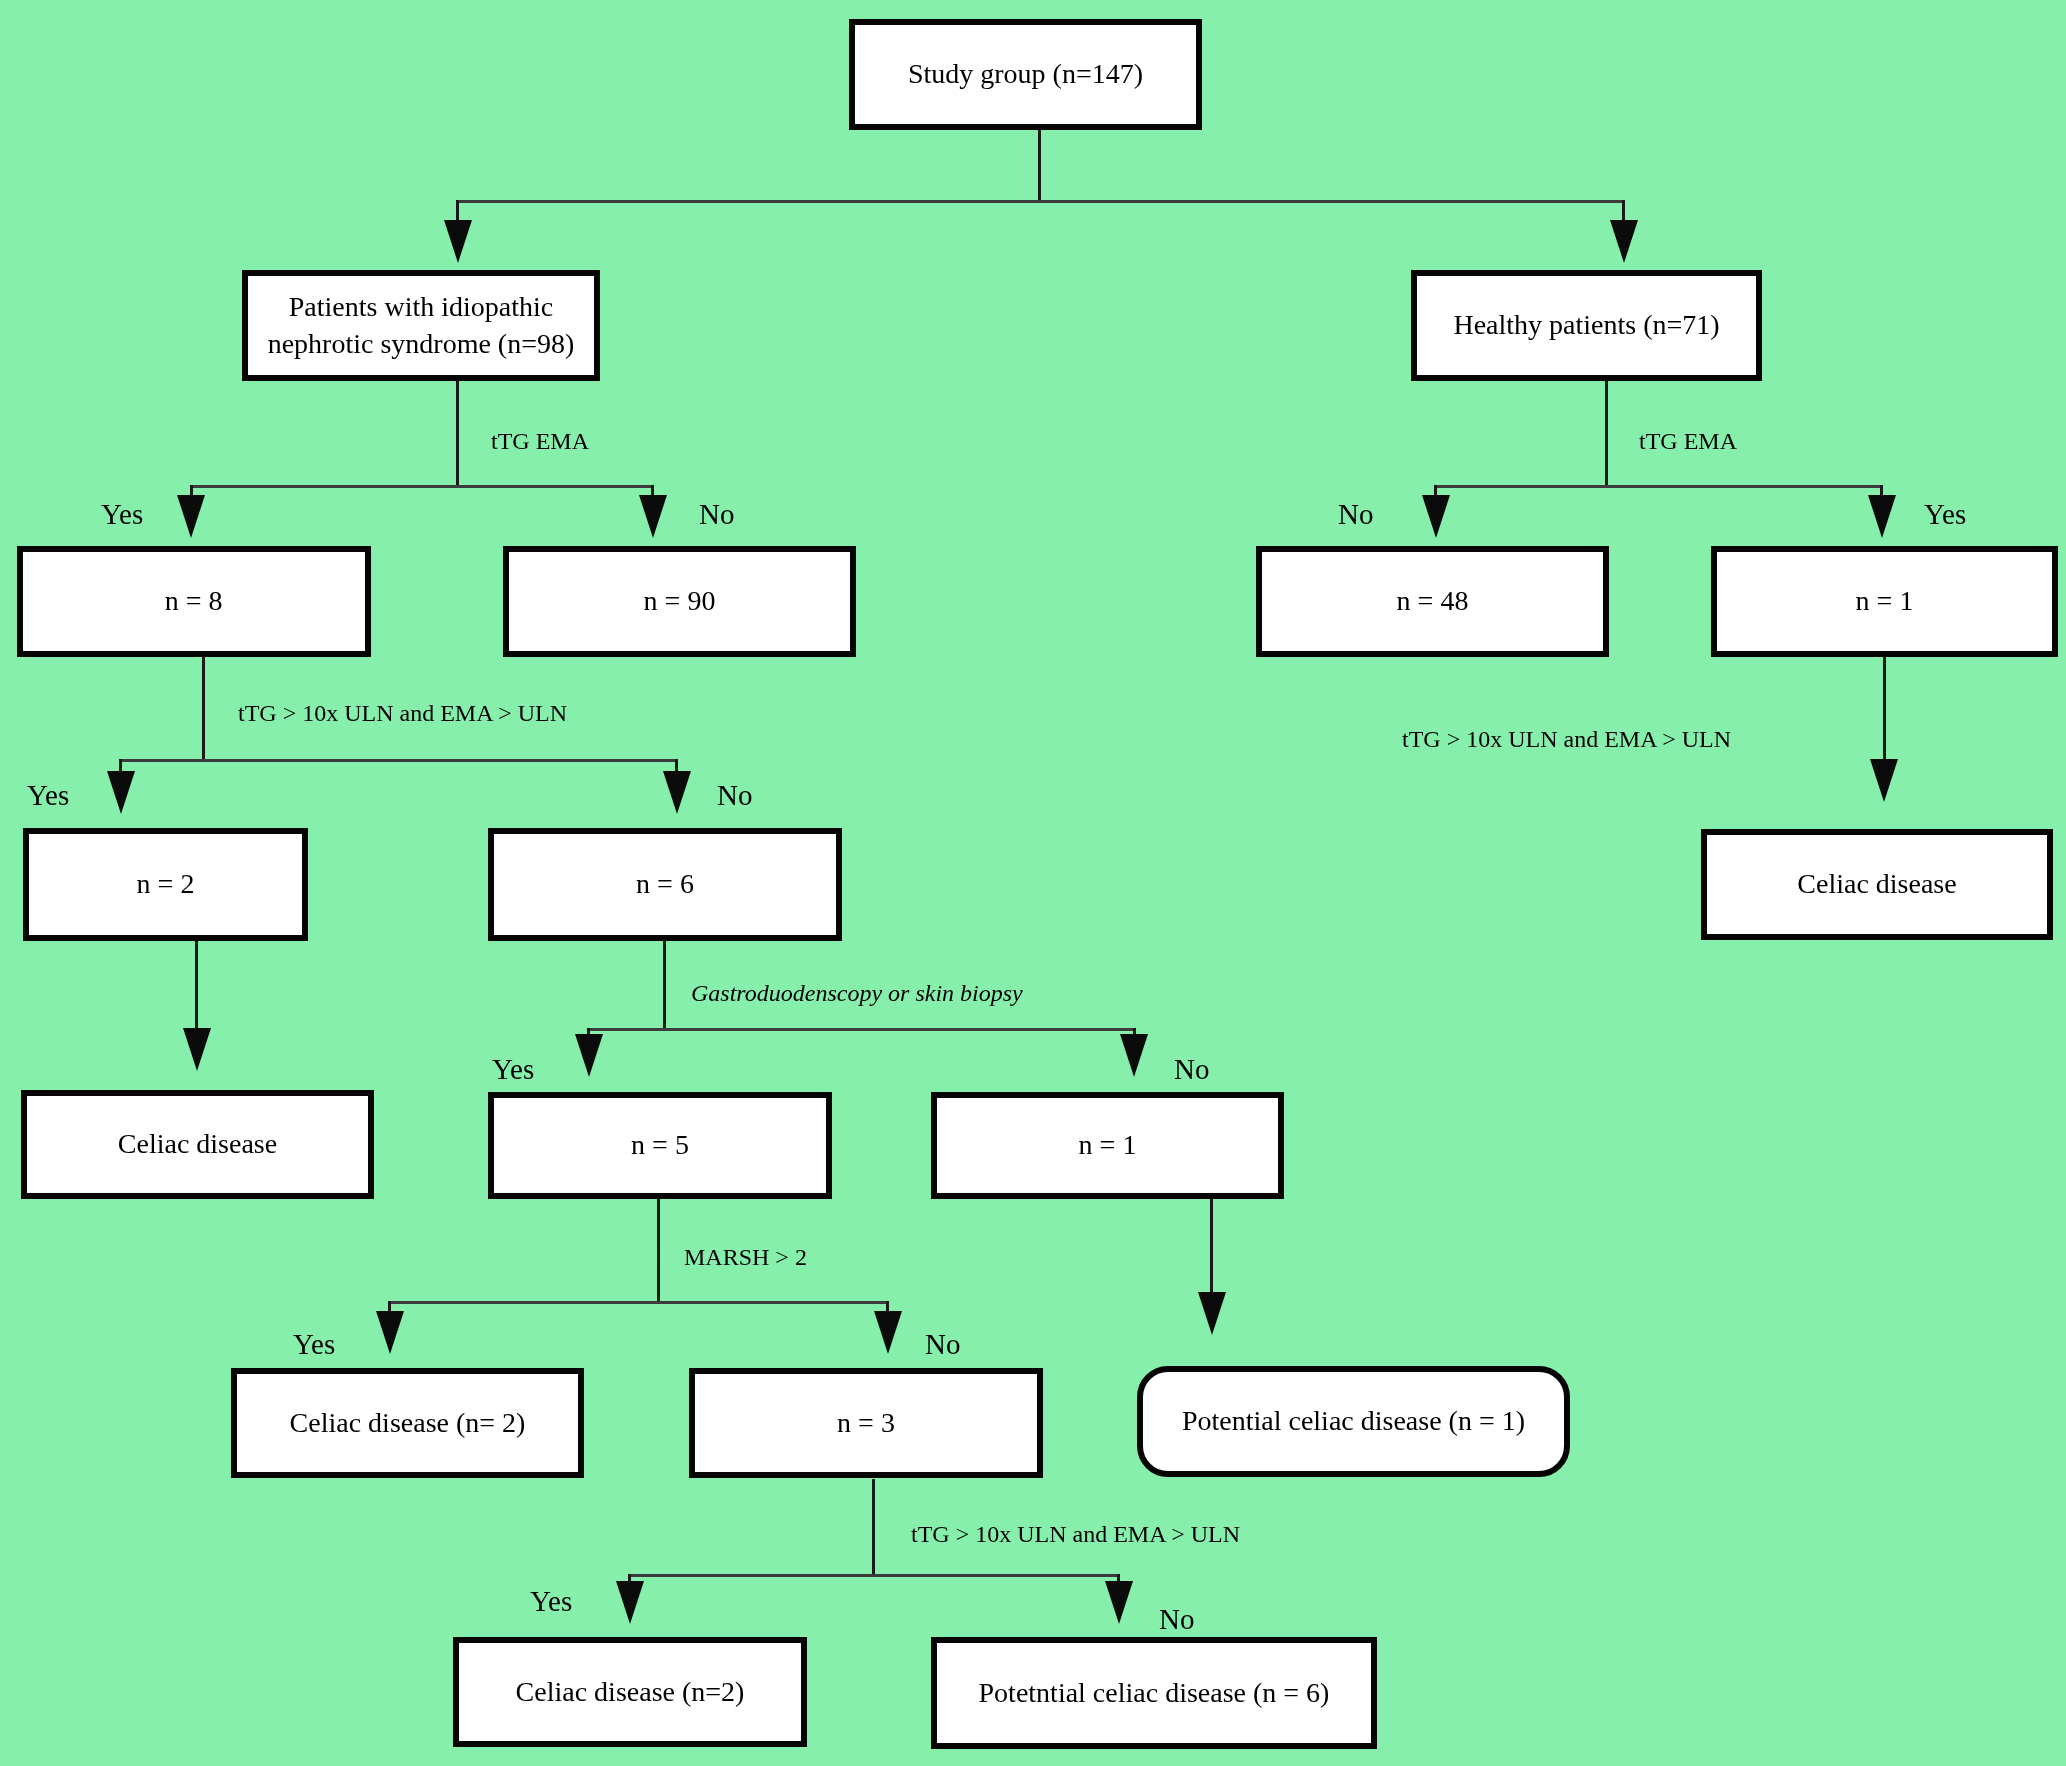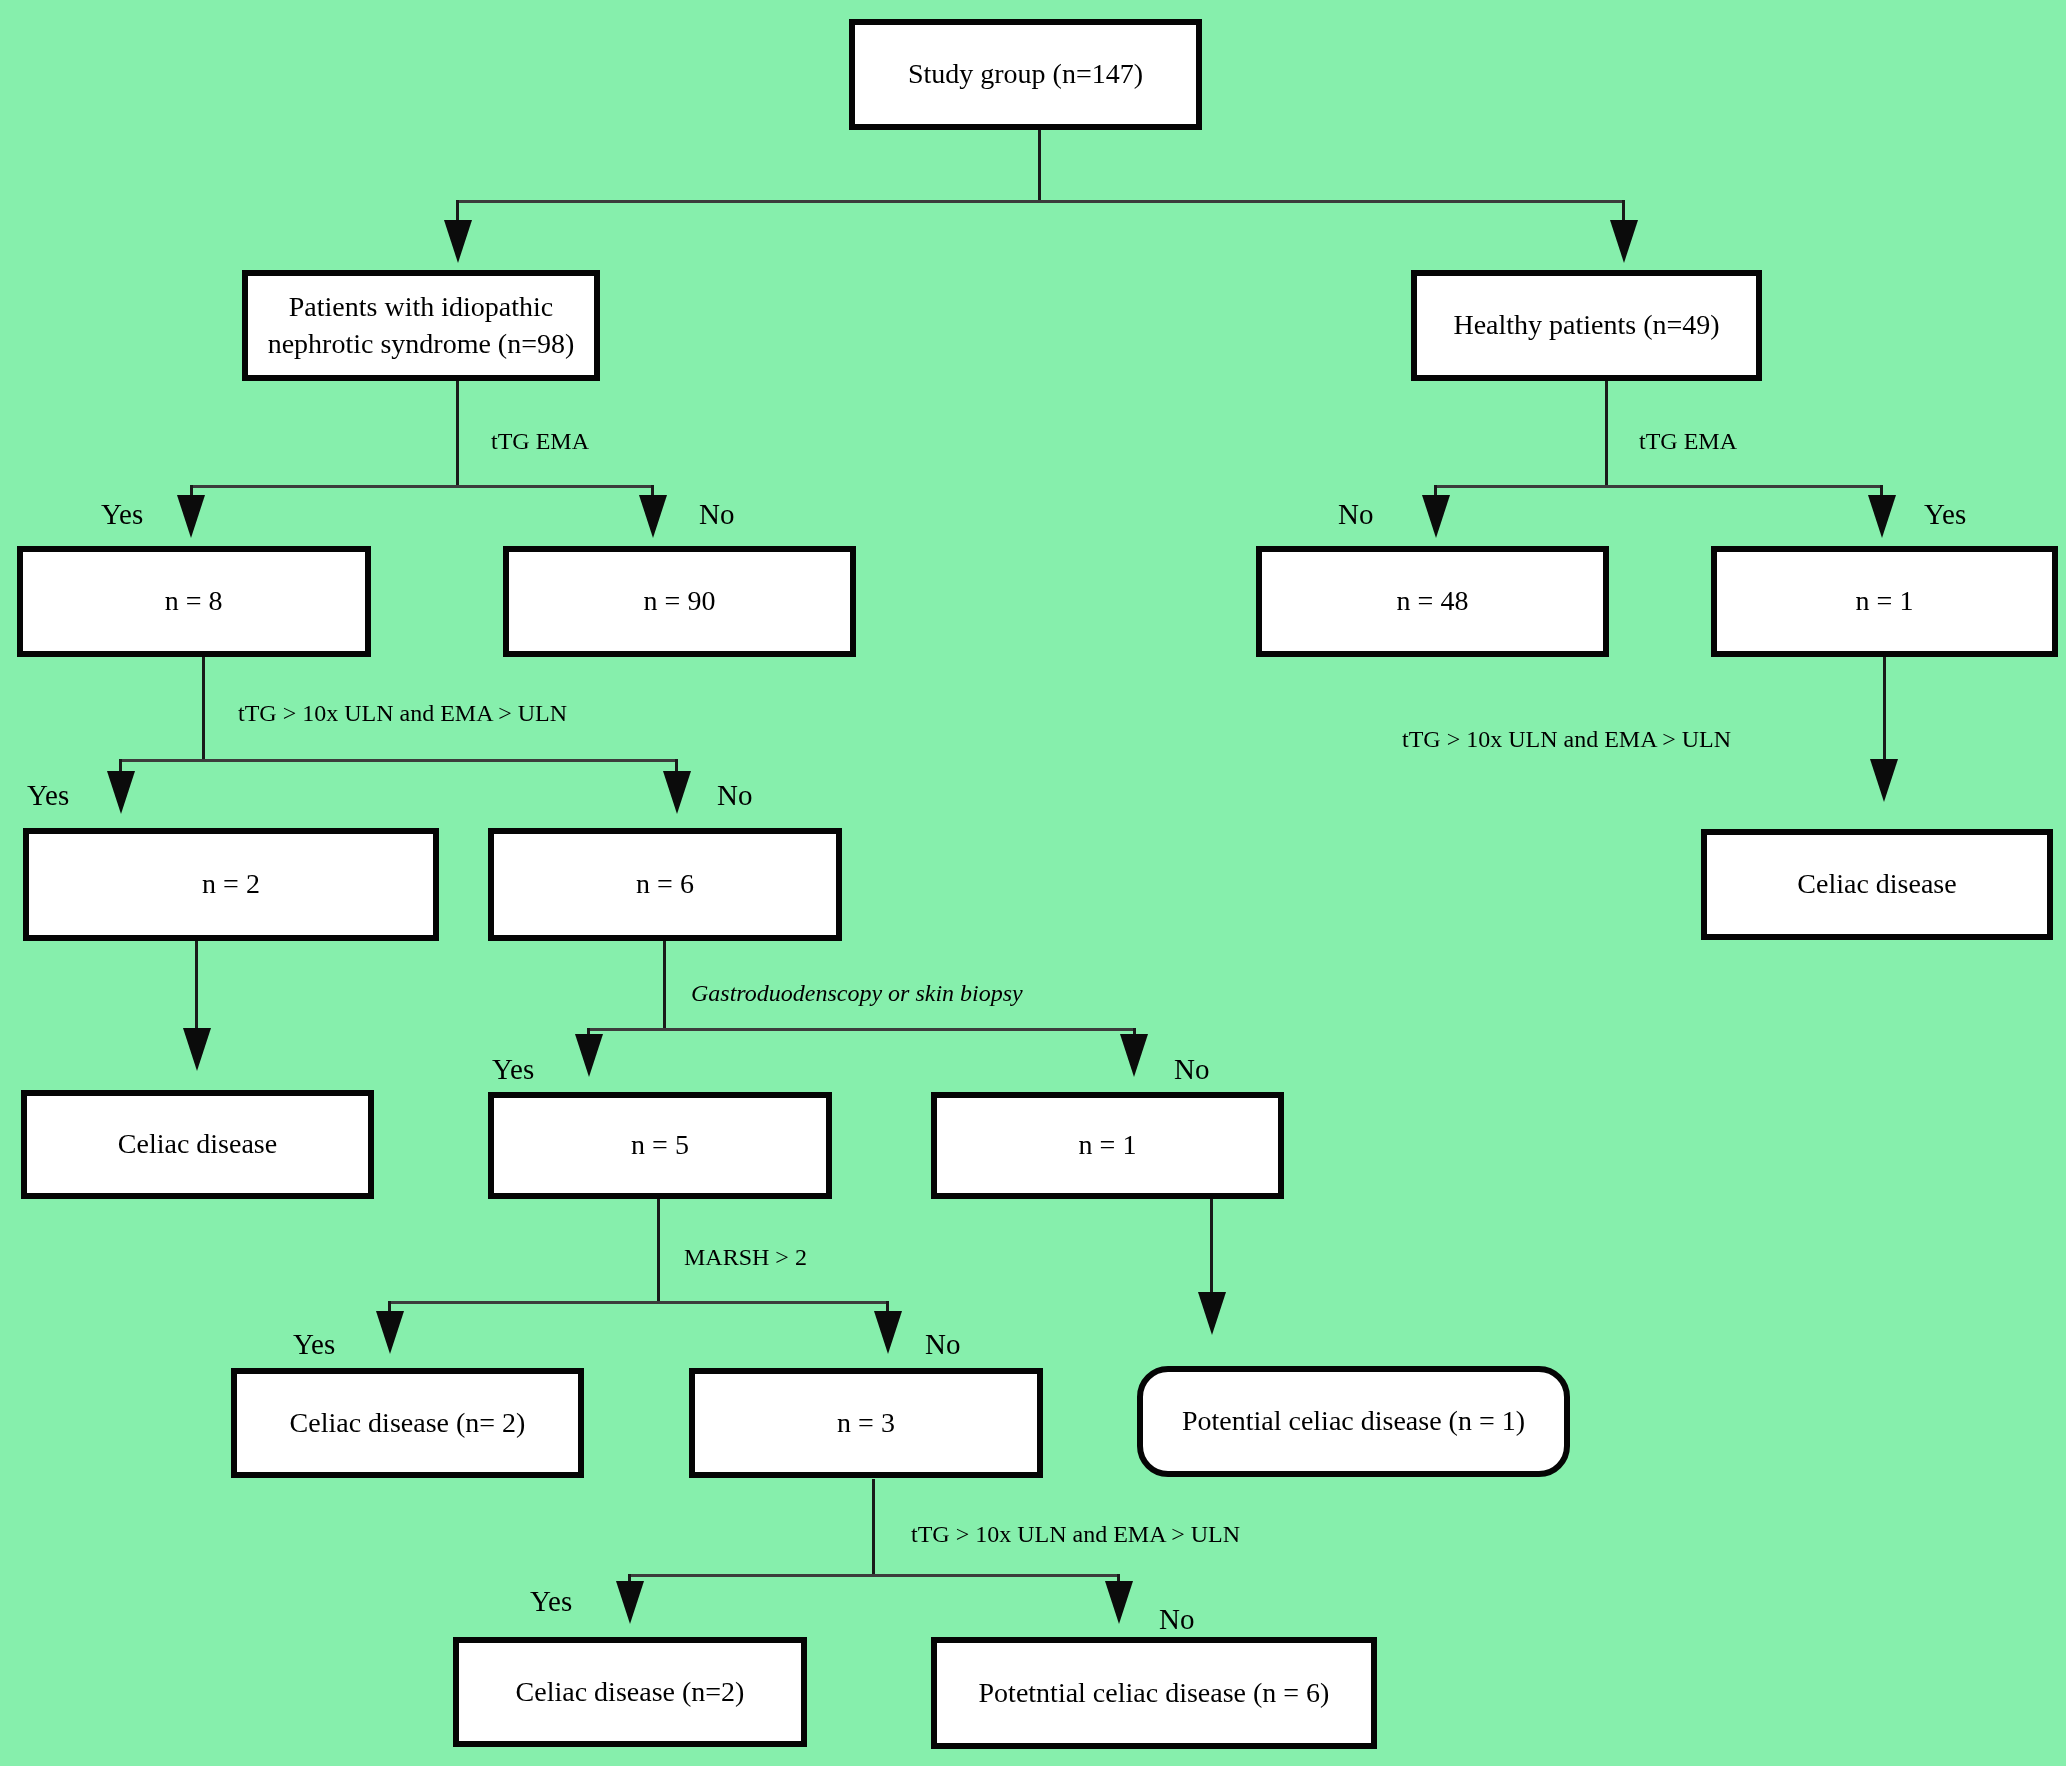--- a/index.html
+++ b/index.html
@@ -58,28 +58,28 @@
     border-top: 43px solid #0b0b0b;
   }
 </style>
 </head>
 <body>
 
 <div class="stage">
 
   <div class="box" style="left:849px; top:19px;  width:353px; height:111px;">Study group (n=147)</div>
   <div class="box" style="left:242px;  top:270px; width:358px; height:111px;">Patients with idiopathic nephrotic syndrome (n=98)</div>
-  <div class="box" style="left:1411px; top:270px; width:351px; height:111px;">Healthy patients (n=49)</div>
+  <div class="box" style="left:1411px; top:270px; width:351px; height:111px;">Healthy patients (n=71)</div>
 
   <div class="box" style="left:16.6px;   top:546px; width:354px; height:111px;">n = 8</div>
   <div class="box" style="left:478px;  top:546px; width:353px; height:111px;margin-left:25px;">n = 90</div>
   <div class="box" style="left:1256px; top:546px; width:353px; height:111px;">n = 48</div>
   <div class="box" style="left:1711px; top:546px; width:347px; height:111px;">n = 1</div>
 
-  <div class="box" style="left:23px;   top:828px; width:416px; height:113px;">n = 2</div>
+  <div class="box" style="left:23px;   top:828px; width:285px; height:113px;">n = 2</div>
   <div class="box" style="left:488px;  top:828px; width:354px; height:113px;">n = 6</div>
   <div class="box" style="left:1701px; top:829px; width:352px; height:111px;">Celiac disease</div>
 
   <div class="box" style="left:21px;   top:1090px; width:353px; height:109px;">Celiac disease</div>
   <div class="box" style="left:488px;  top:1092px; width:344px; height:107px;">n = 5</div>
   <div class="box" style="left:931px; top:1092px; width:353px; height:107px;">n = 1</div>
 
   <div class="box" style="left:231px;  top:1368px; width:353px; height:110px;">Celiac disease (n= 2)</div>
   <div class="box" style="left:689px; top:1368px; width:354px; height:110px;">n = 3</div>
   <div class="box" style="left:1137px; top:1366px; width:433px; height:111px;border-radius:31px;">Potential celiac disease (n = 1)</div>

